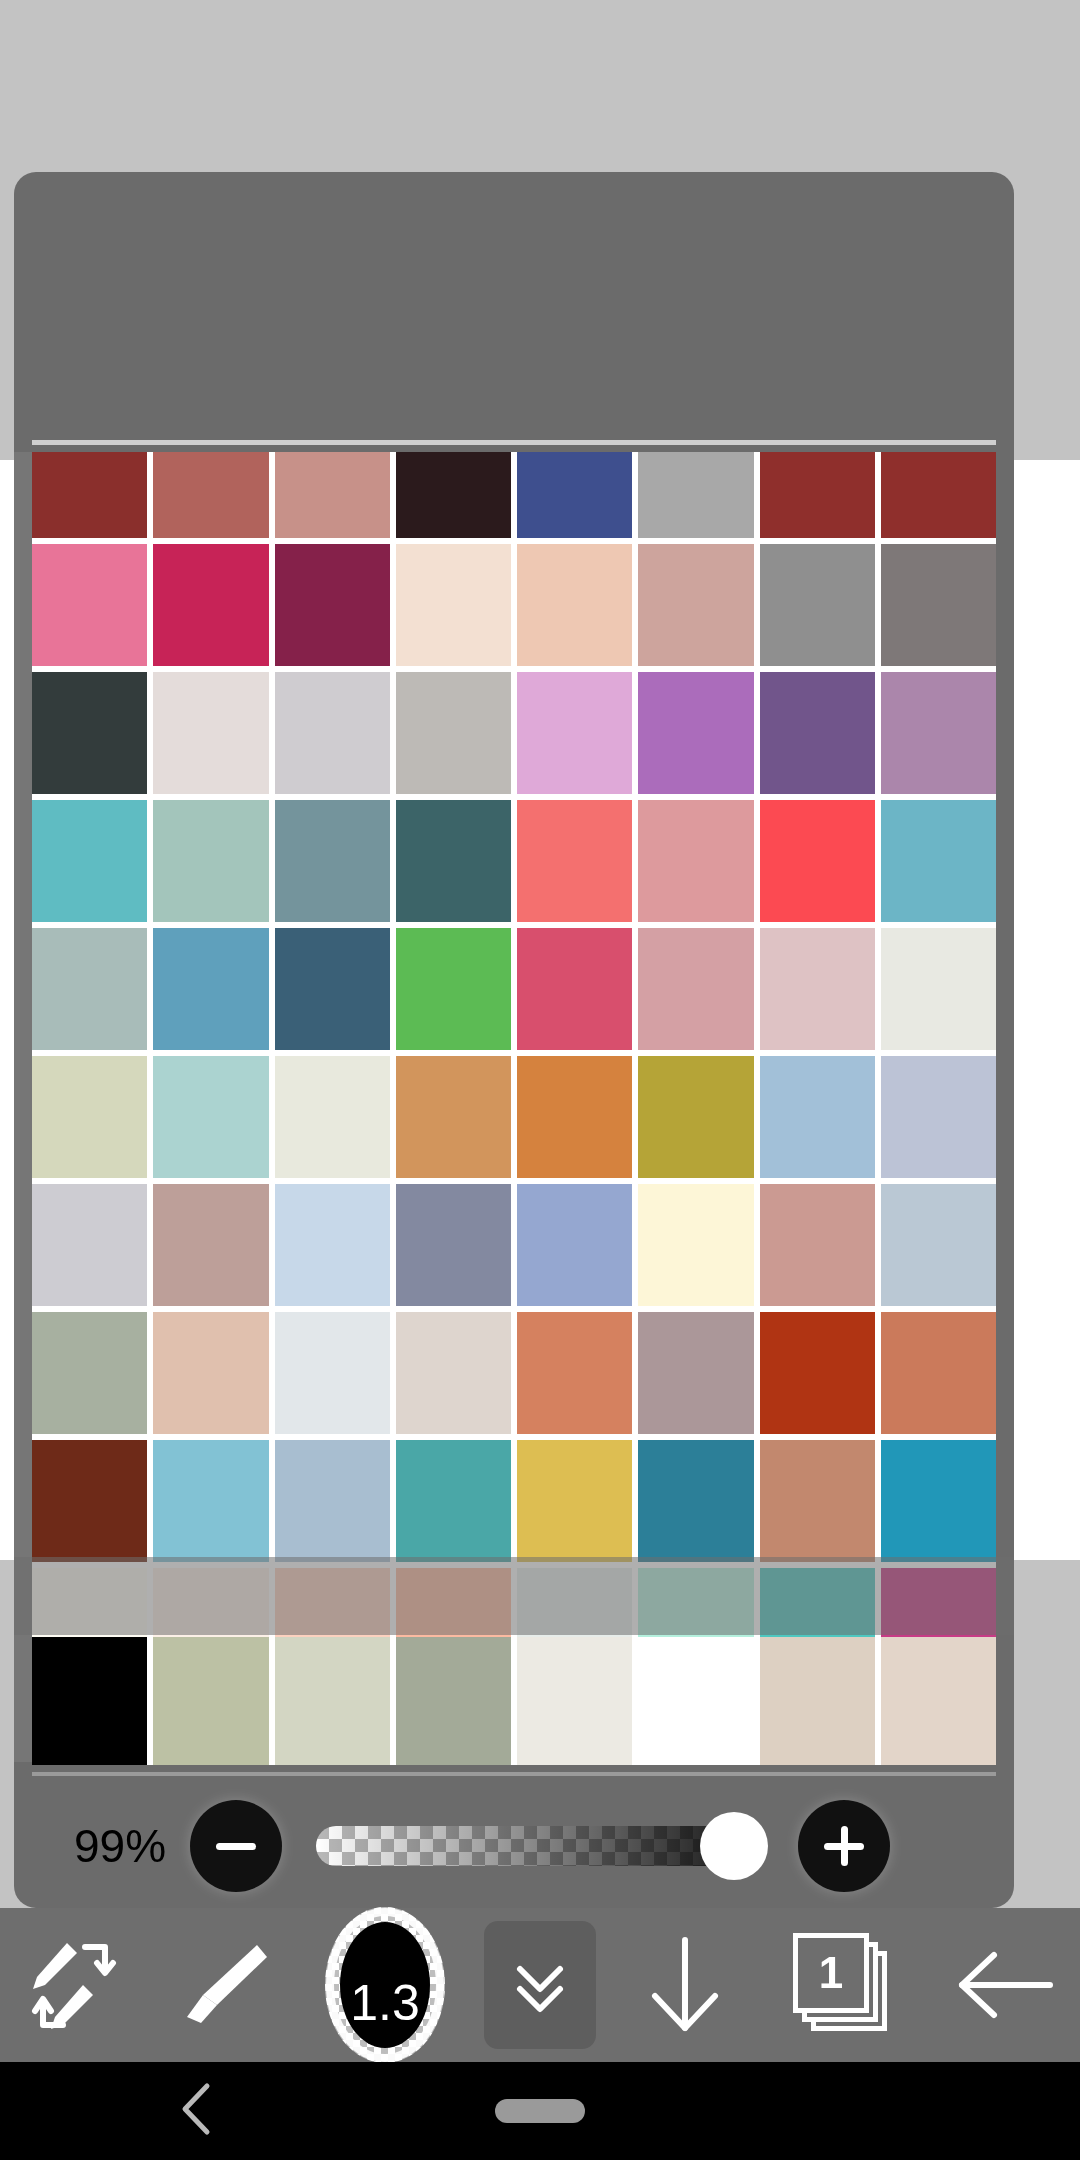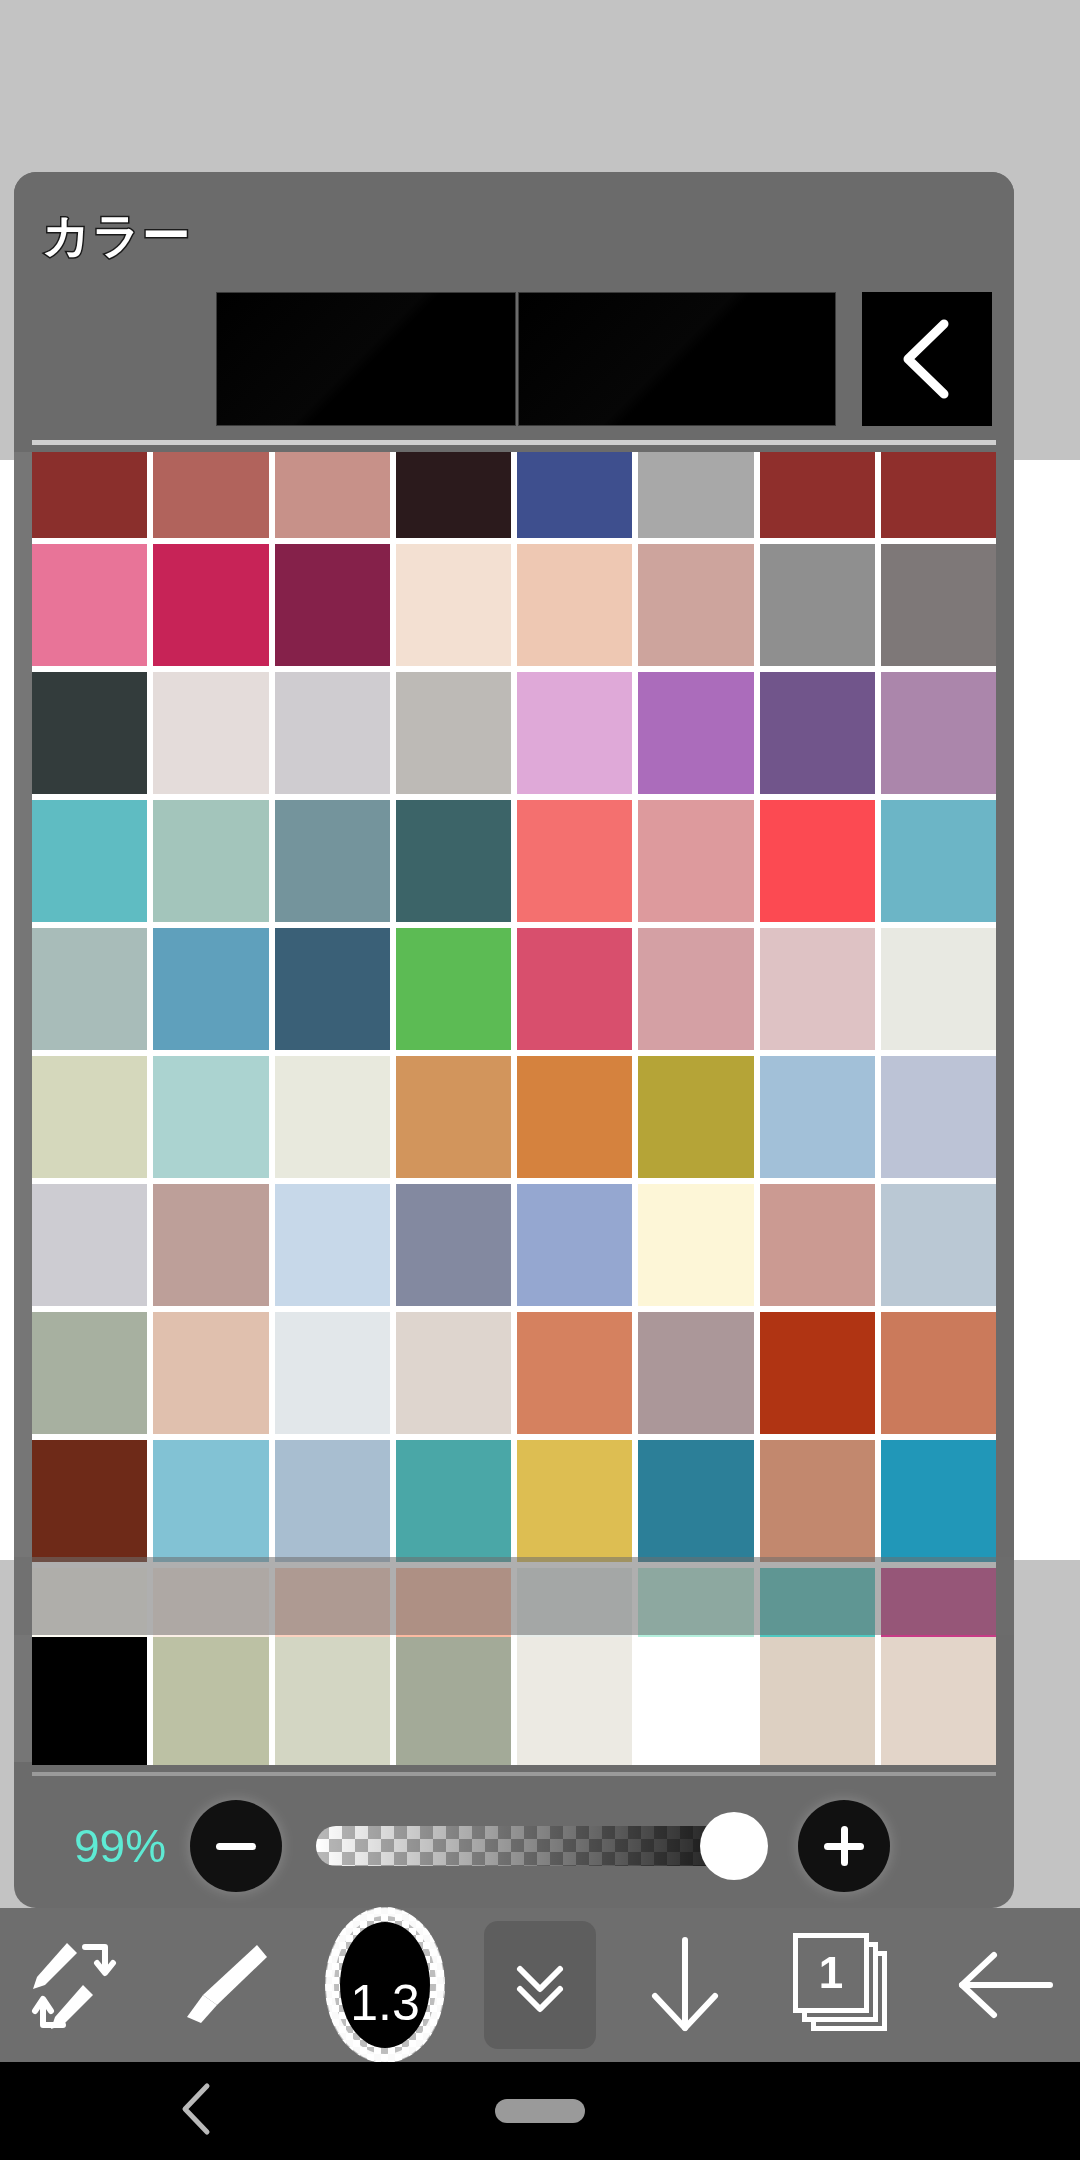--- a/index.html
+++ b/index.html
@@ -116,21 +116,21 @@
     background:#9a9a9a;
   }
 
   
   #opacity-row{
     position:absolute; left:0; top:1612px; width:1000px; height:124px;
     display:flex; align-items:center;
   }
   #opacity-value{
     margin-left:60px; width:110px;
-    font-size:46px; color:#5eead4; text-align:left;
+    font-size:46px; color:#000000; text-align:left;
   }
   #opacity-minus-button{
     width:92px; height:92px; border-radius:50%;
     background:#111111;
     display:flex; align-items:center; justify-content:center;
     margin-left:6px;
     box-shadow:0 0 14px rgba(255,255,255,0.22);
   }
   #opacity-minus-button .bar{
     width:40px; height:7px; background:#ffffff; border-radius:4px;
@@ -244,32 +244,20 @@
 </style>
 </head>
 <body>
 
 <div id="canvas-backdrop"></div>
 <div id="canvas-white-band"></div>
 <div id="canvas-grey-lower"></div>
 
 <div id="color-dialog">
 
-  <div id="dialog-header">
-    <div id="dialog-title">カラー</div>
-
-    <div id="preview-current" class="color-preview" style="background-color: rgb(0, 0, 0);"></div>
-    <div id="preview-previous" class="color-preview" style="background-color: rgb(0, 0, 0);"></div>
-
-    <div id="back-chevron-button">
-      <svg width="70" height="90" viewBox="0 0 70 90">
-        <polyline points="52,10 16,45 52,80" fill="none" stroke="#ffffff" stroke-width="9" stroke-linecap="round" stroke-linejoin="round"></polyline>
-      </svg>
-    </div>
-  </div>
 
   <div id="header-divider"></div>
 
   <div id="palette-viewport">
     <div id="palette-grid">
         <div class="swatch" style="background: rgb(138, 47, 44);"></div>
         <div class="swatch" style="background: rgb(177, 99, 92);"></div>
         <div class="swatch" style="background: rgb(199, 145, 137);"></div>
         <div class="swatch" style="background: rgb(43, 26, 28);"></div>
         <div class="swatch" style="background: rgb(62, 79, 142);"></div>

